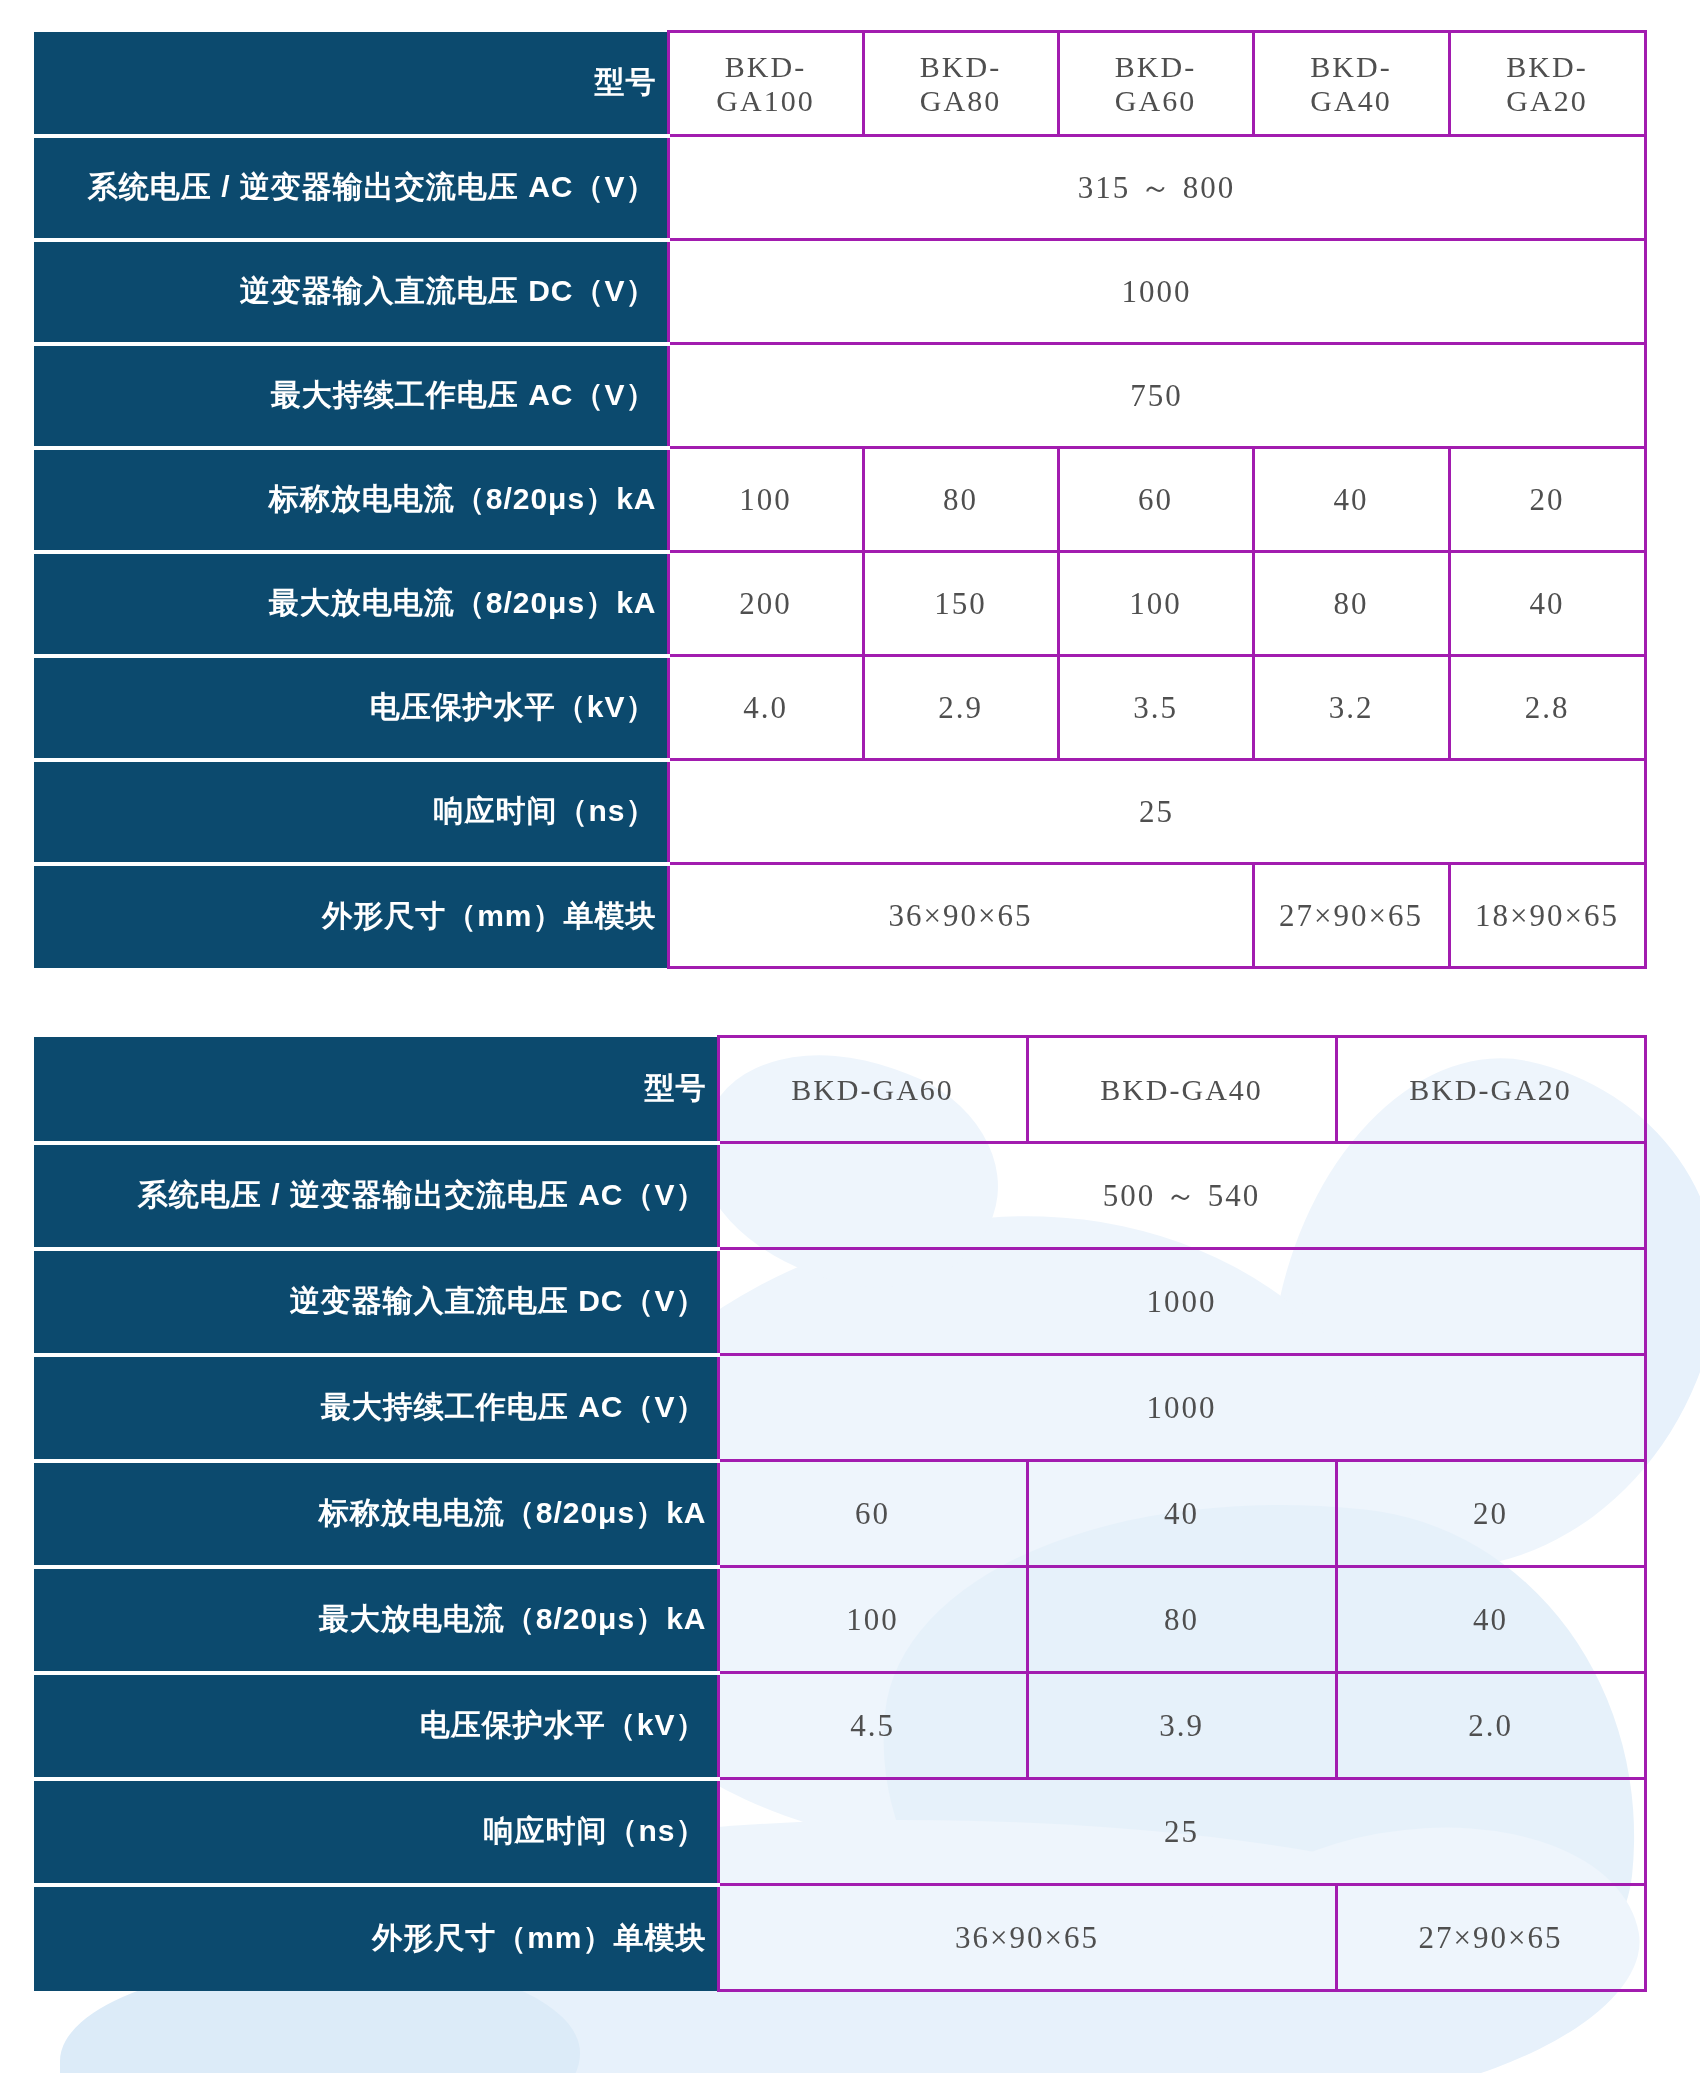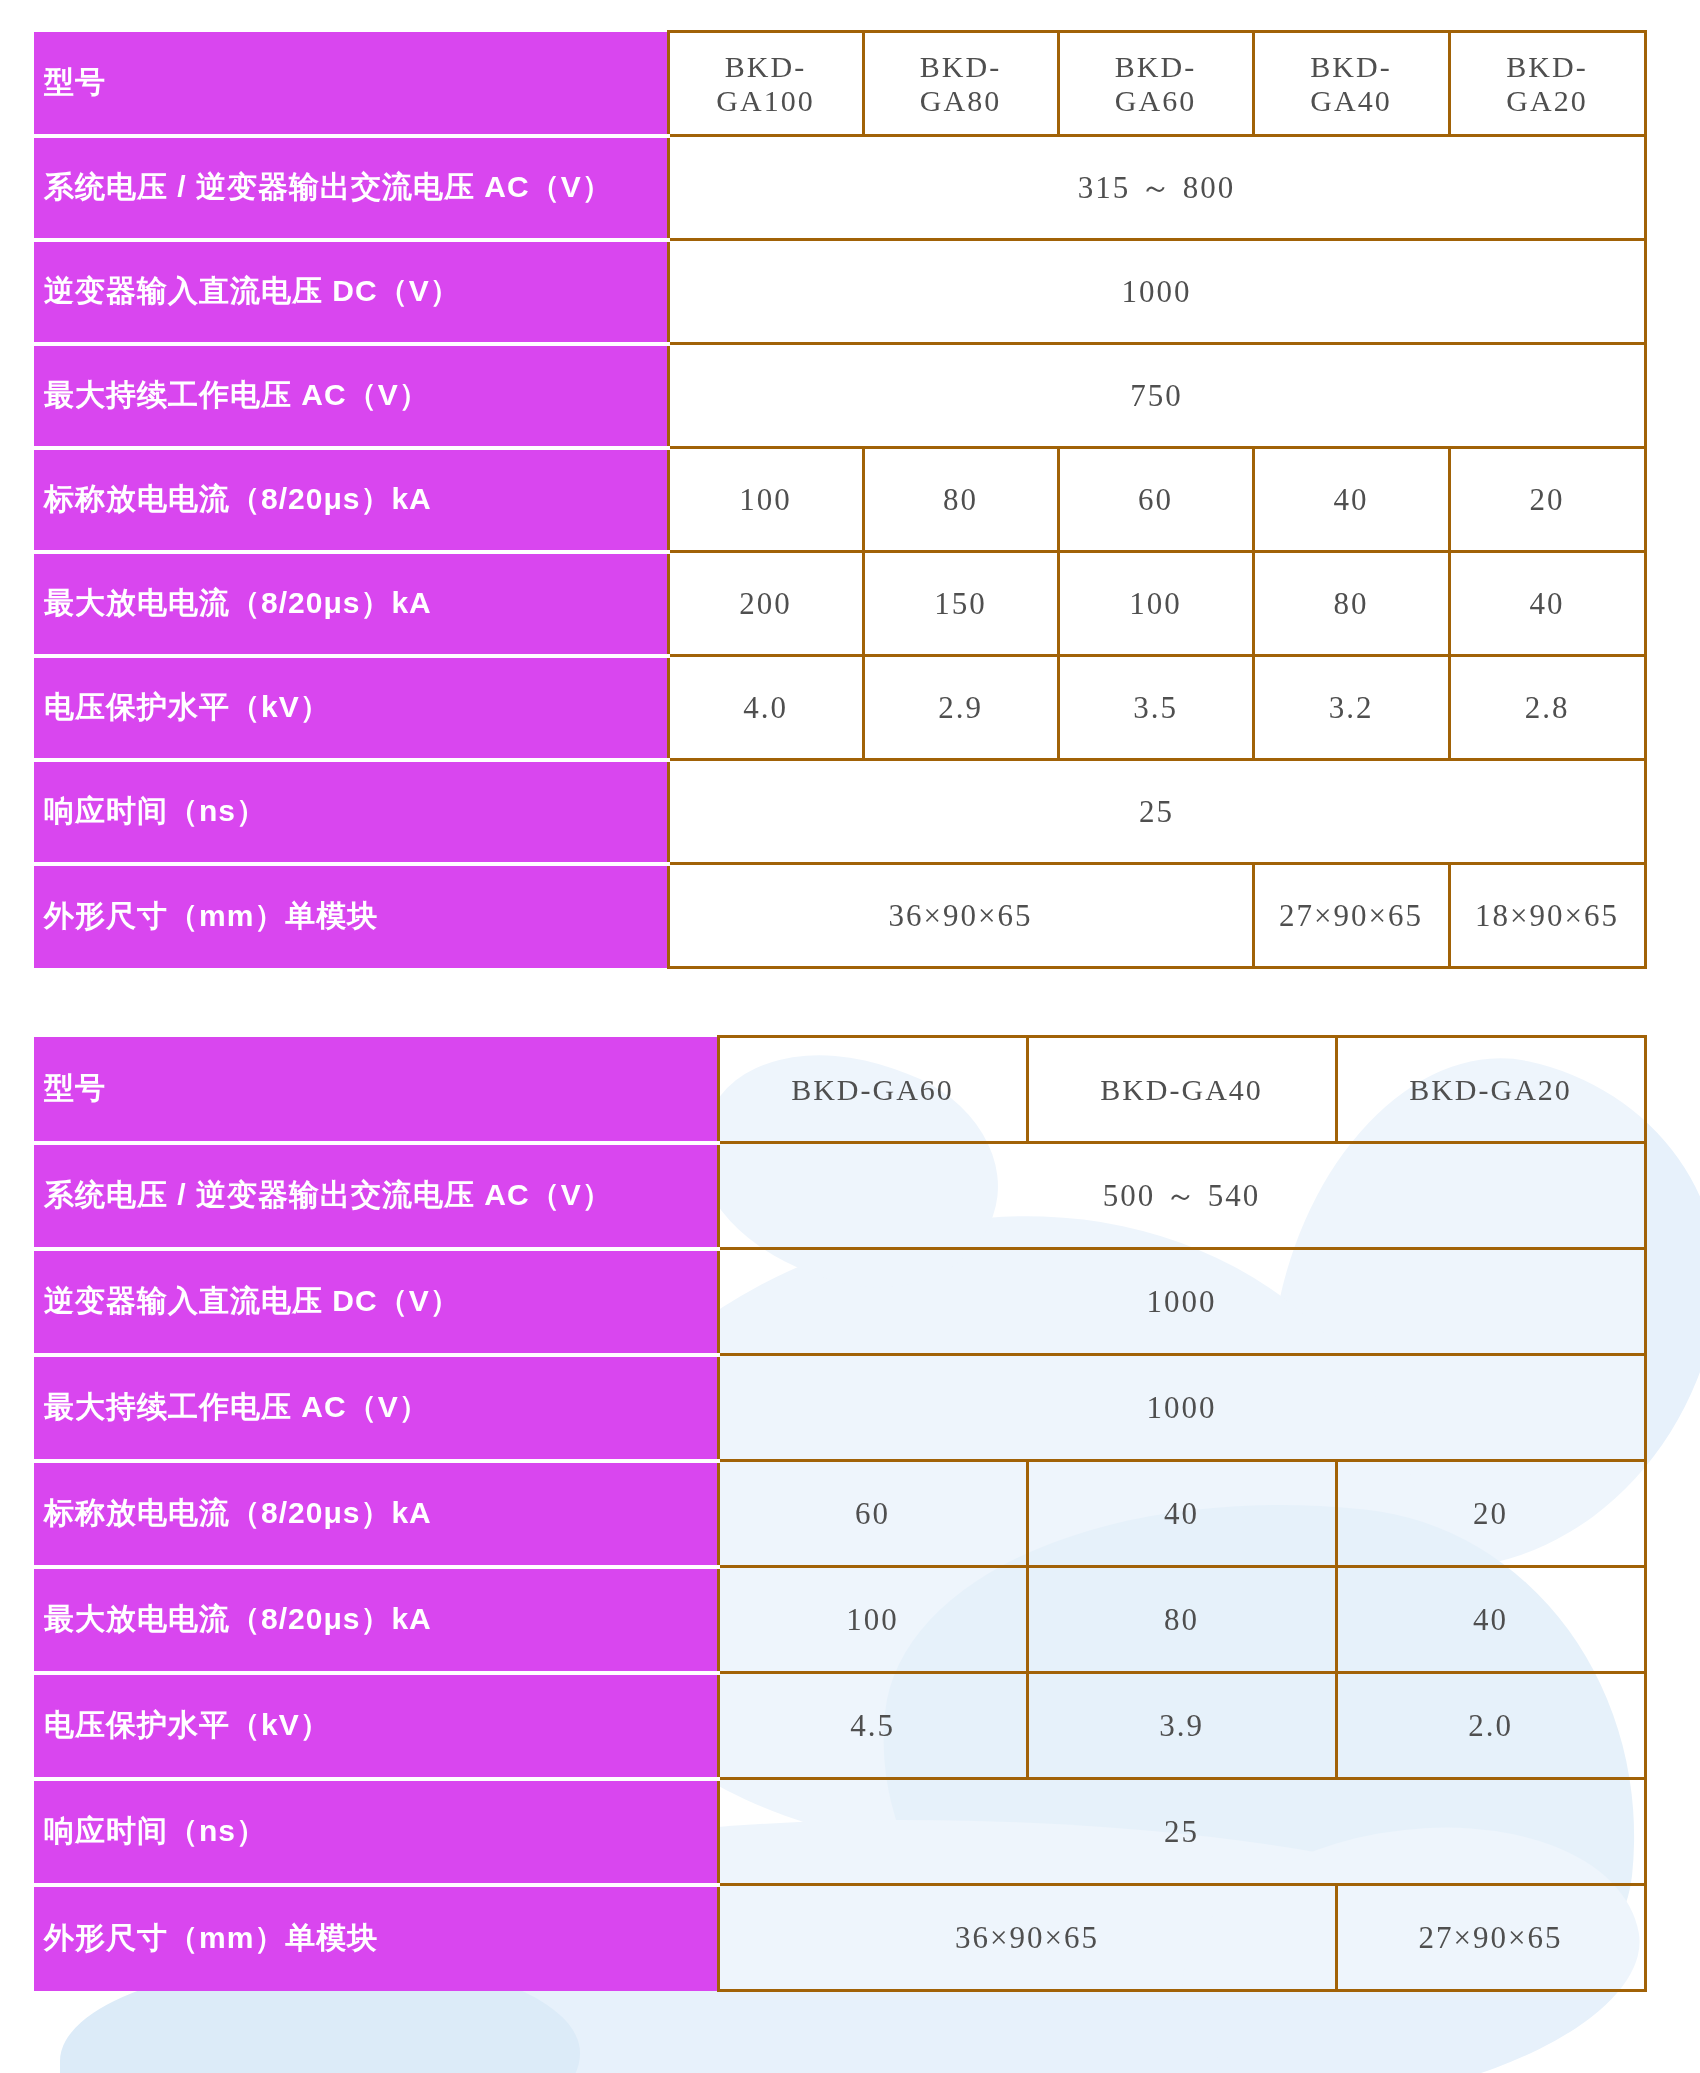--- a/index.html
+++ b/index.html
@@ -43,35 +43,35 @@
     border-collapse: collapse;
     table-layout: fixed;
   }
   #table1 { left: 34px; top: 30px;   width: 1611px; }
   #table2 { left: 34px; top: 1035px; width: 1611px; }
 
   #table1 tr { height: 104px; }
   #table2 tr { height: 106px; }
 
   th.rowlabel {
-    background: #d946ef;
+    background: #0c4a6e;
     color: #ffffff;
     font-weight: bold;
     font-size: 30px;
-    text-align: left;
+    text-align: right;
     vertical-align: middle;
     border: none;
     border-top: 4px solid #ffffff;
     padding: 5px 10px;
     letter-spacing: 1px;
   }
   tr:first-child th.rowlabel { border-top: none; }
 
   td.cell {
-    border: 3px solid #a16207;
+    border: 3px solid #a21caf;
     background: #ffffff;
     color: #4f4f4f;
     font-family: "Liberation Serif", "DejaVu Serif", serif;
     font-size: 31px;
     text-align: center;
     vertical-align: middle;
     letter-spacing: 2px;
     padding: 0 22px;
   }
   #table2 td.cell { background: rgba(255, 255, 255, 0.30); }

